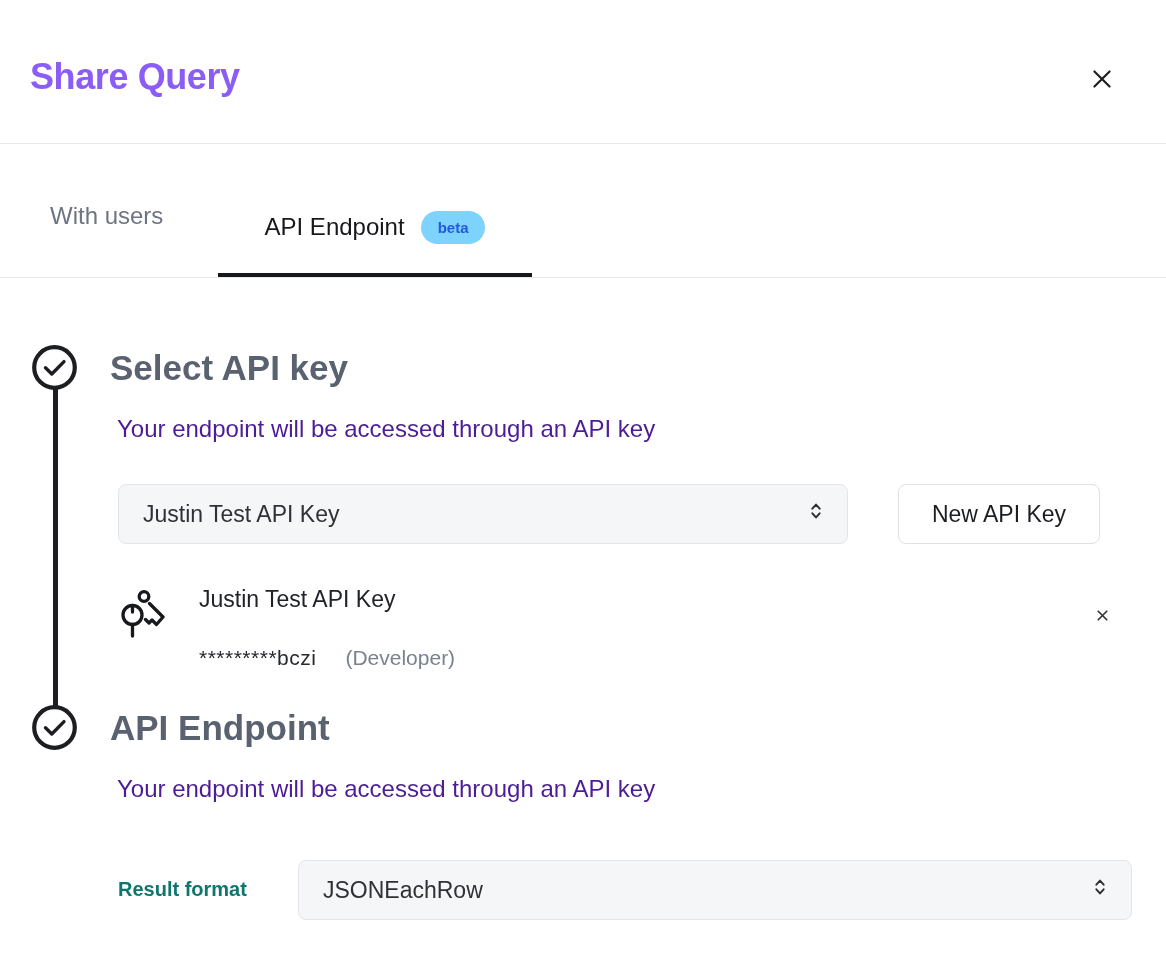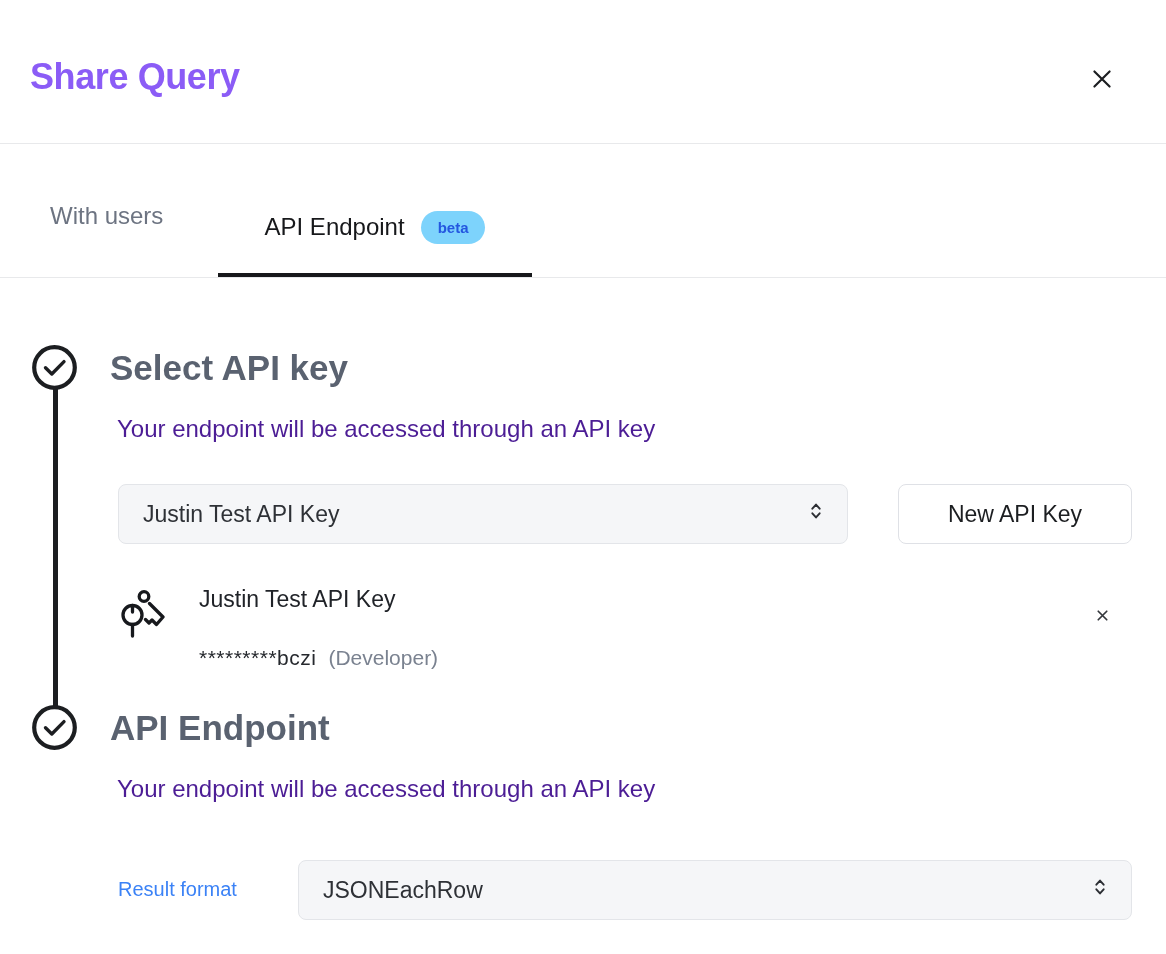--- a/index.html
+++ b/index.html
@@ -89,53 +89,53 @@
     border: 1px solid #e3e5e9;
     border-radius: 8px;
     display: flex; align-items: center; justify-content: space-between;
     padding: 0 20px 0 24px;
     font-size: 23px; color: #2e3136;
     cursor: pointer;
   }
   .key-select { left: 118px; top: 484px; width: 730px; height: 60px; }
   .format-select { left: 298px; top: 860px; width: 834px; height: 60px; }
   .outline-btn {
-    left: 898px; top: 484px; width: 234px; height: 60px;
+    left: 898px; top: 484px; width: 202px; height: 60px;
     background: #ffffff;
     border: 1px solid #dfe1e6;
     border-radius: 8px;
     display: flex; align-items: center; justify-content: center;
     font-size: 23px; color: #1c1e21;
     cursor: pointer;
     text-align: right;
   }
 
   
   .key-icon-wrap { left: 119px; top: 588px; }
   .key-name {
     left: 199px; top: 584px;
     font-size: 23px; color: #202328; line-height: 30px;
   }
   .key-secret-row {
     left: 199px; top: 620px;
-    display: flex; align-items: baseline; gap: 12px;
+    display: flex; align-items: baseline; gap: 29px;
   }
   .key-masked { font-size: 21px; color: #26292e; letter-spacing: 0.5px; }
   .key-role { font-size: 21px; color: #7a8290; margin-top: 26px; }
   .remove-key-btn {
     left: 1086px; top: 601px;
     width: 32px; height: 32px;
     display: flex; align-items: center; justify-content: center;
     cursor: pointer; background: transparent; border: none;
   }
 
   
   .result-format-label {
     left: 118px; top: 878px;
-    font-size: 20px; font-weight: 400; color: #3b82f6;
+    font-size: 20px; font-weight: 700; color: #0f766e;
   }
 </style>
 </head>
 <body>
 
 <h1 class="abs dialog-title">Share Query</h1>
 
 <button class="abs close-btn">
   <span>
     <svg width="26" height="26" viewBox="0 0 24 24" fill="none" stroke="#1c1e21" stroke-width="2" stroke-linecap="round">

